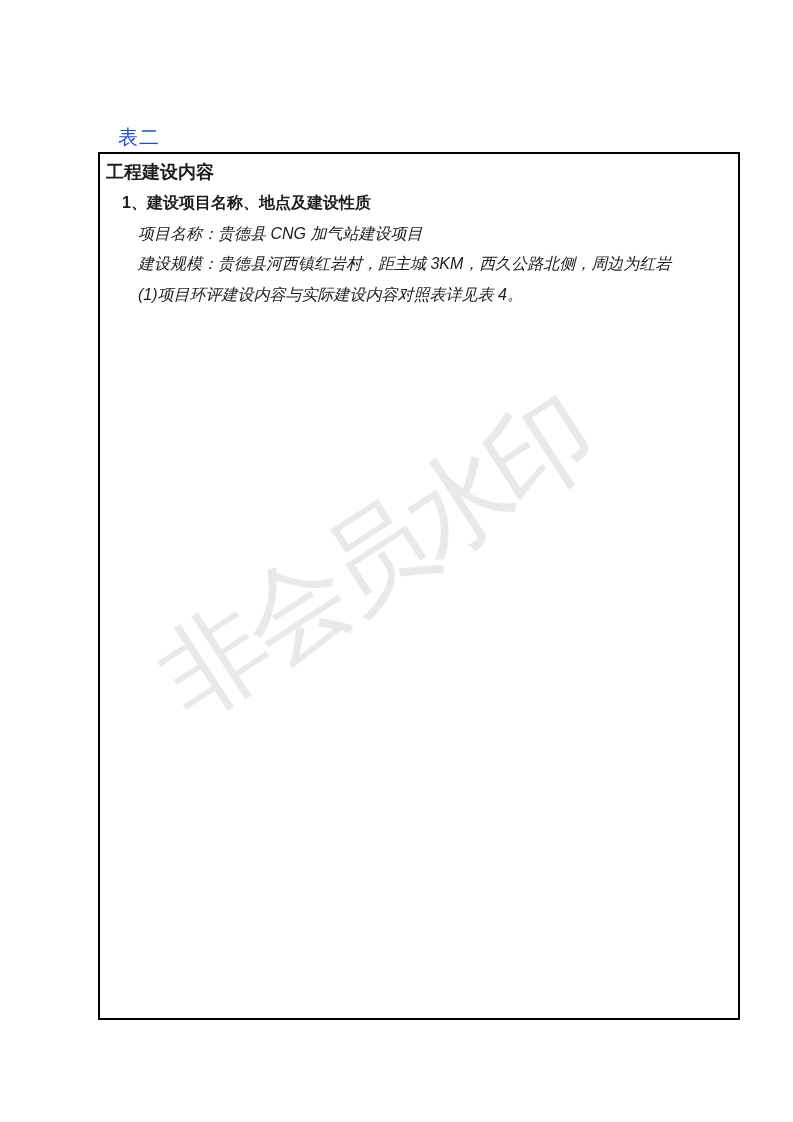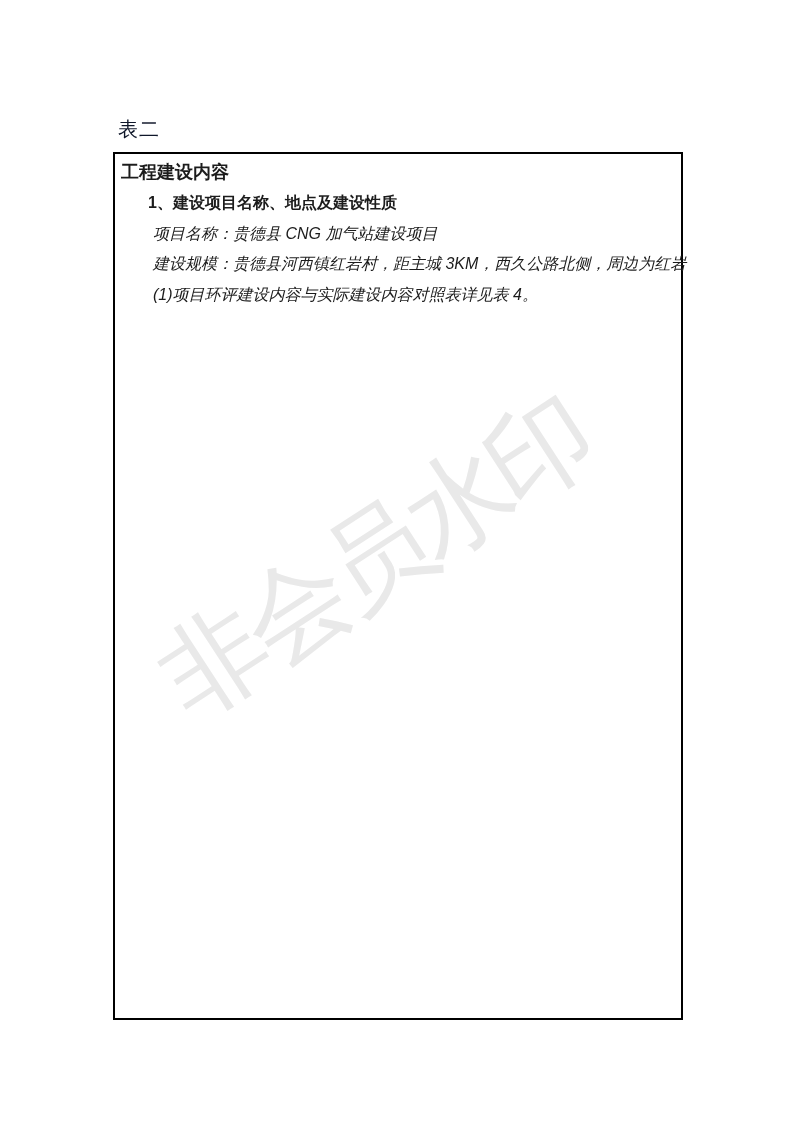--- a/index.html
+++ b/index.html
@@ -24,48 +24,48 @@
     font-size: 105px;
     letter-spacing: -8px;
     color: #e9e9e9;
     white-space: nowrap;
     z-index: 0;
     font-weight: 400;
     user-select: none;
   }
   .doc-title {
     position: absolute;
-    left: 118px; top: 116px;
+    left: 118px; top: 124px;
     font-size: 20px;
     letter-spacing: 1px;
-    color: #0f172a;
+    color: #1d4ed8;
     z-index: 2;
   }
   .content-table {
     position: absolute;
-    left: 113px; top: 152px;
-    width: 570px; height: 868px;
+    left: 98px; top: 152px;
+    width: 642px; height: 868px;
     border: 2px solid #000000;
     background: transparent;
     z-index: 1;
     padding-top: 3px;
   }
   .line {
     line-height: 30.8px;
     font-size: 16px;
     white-space: nowrap;
   }
   .line-table-header {
     font-size: 18px;
     font-weight: bold;
     padding-left: 6px;
   }
   .line-heading {
     font-weight: bold;
-    padding-left: 33px;
+    padding-left: 22px;
   }
   .line-body {
     padding-left: 38px;
     font-style: italic;
   }
   .line-continuation {
     padding-left: 6px;
   }
   .line sup {
     font-size: 10px;

